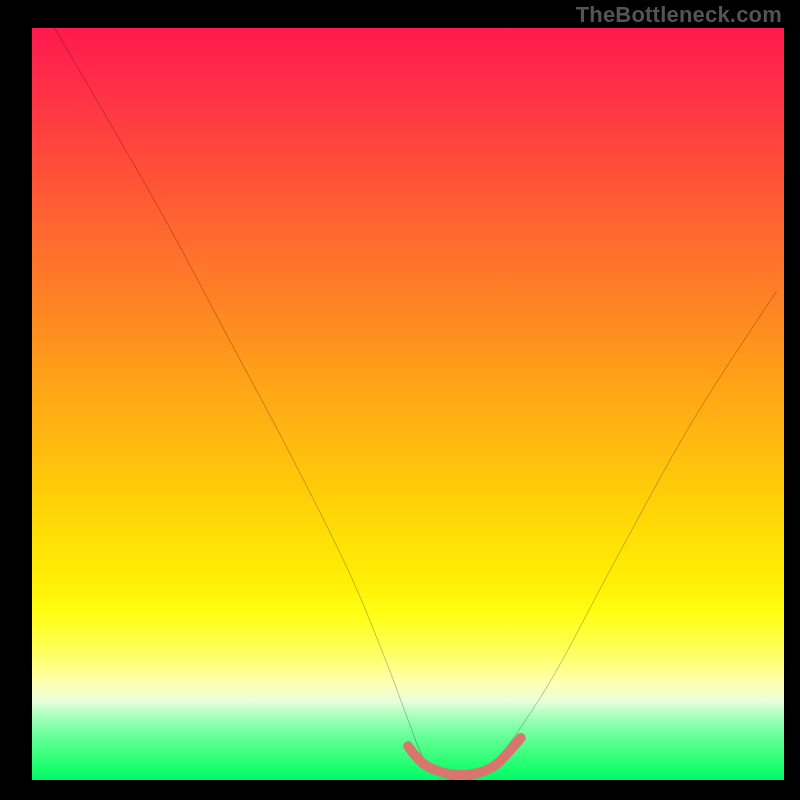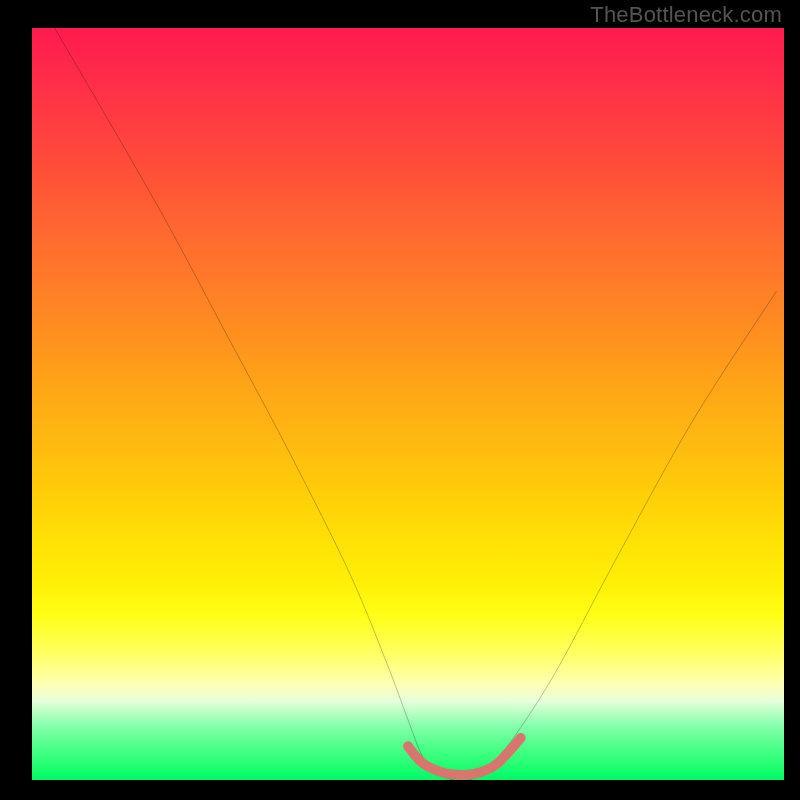--- a/index.html
+++ b/index.html
@@ -10,21 +10,21 @@
     position: relative;
     background: #000;
   }
   .watermark {
     position: absolute;
     top: 2px;
     right: 18px;
     font-family: Arial, Helvetica, sans-serif;
     font-size: 22px;
     color: #545454;
-    font-weight: 400;
+    font-weight: 700;
     letter-spacing: 0.2px;
     z-index: 10;
   }
   .plot-area {
     position: absolute;
     left: 32px;
     top: 28px;
     width: 752px;
     height: 752px;
   }

